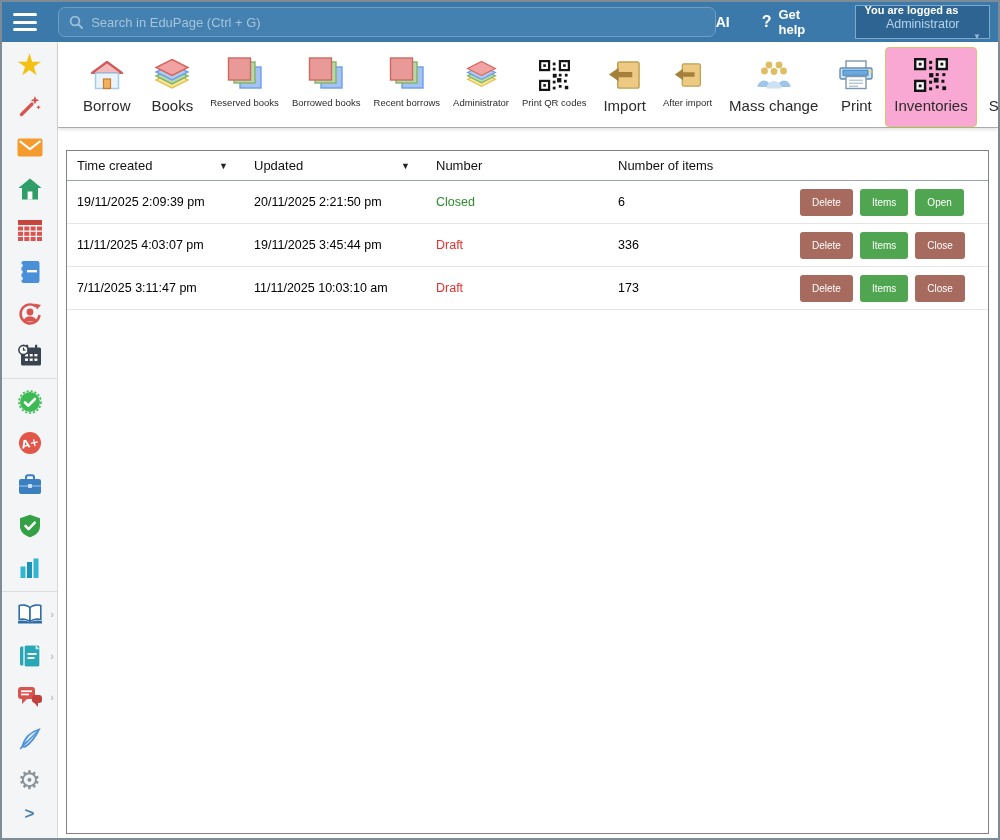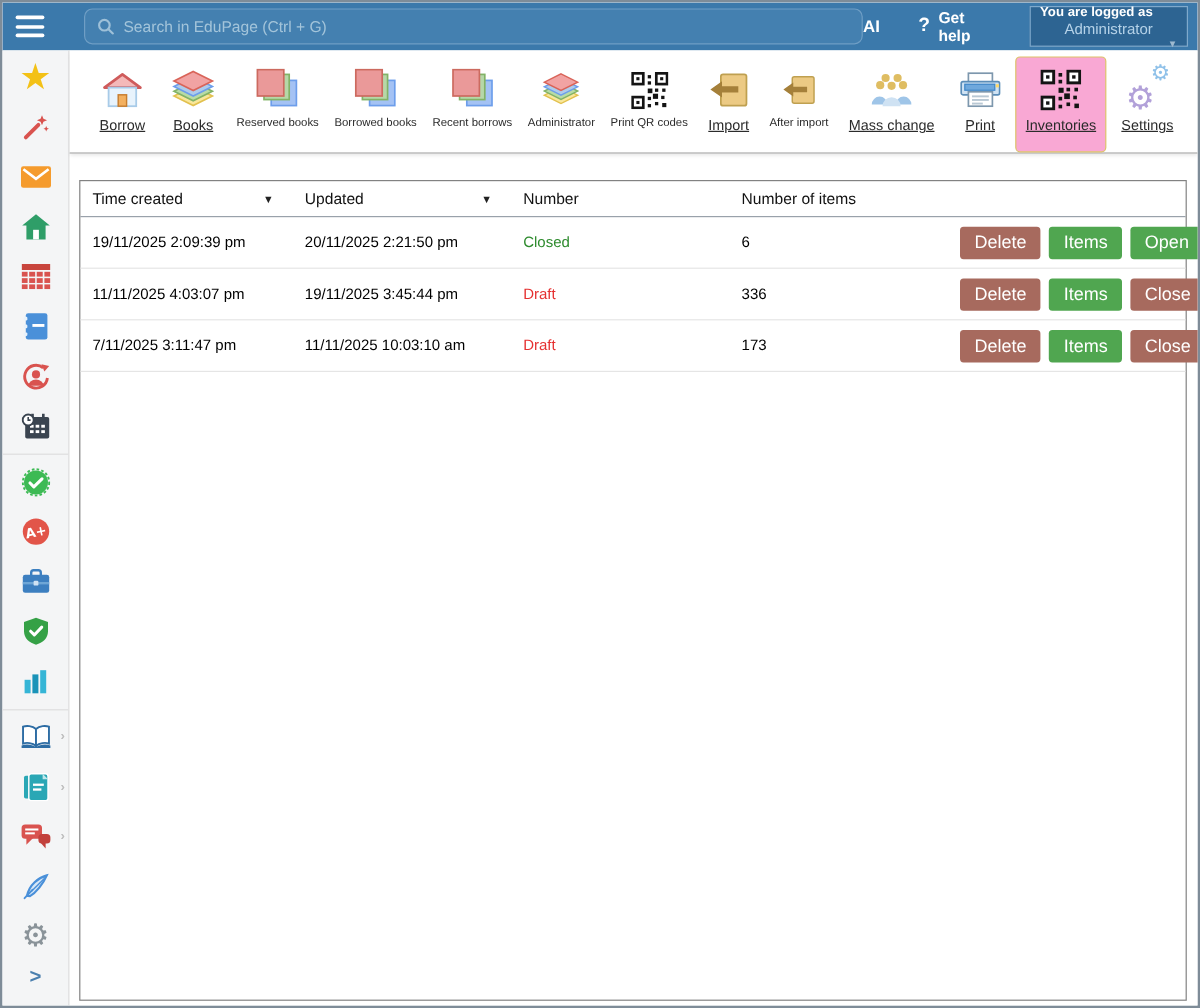--- a/index.html
+++ b/index.html
@@ -10,21 +10,21 @@
     display:flex; flex-direction:column; overflow:hidden;
   }
   
   .topbar {
     height:40px; flex:0 0 40px; background:#3b79ab; display:flex; align-items:center;
     padding:0 8px 0 10px;
   }
   .hamburger { width:28px; height:22px; display:flex; flex-direction:column; justify-content:space-between; cursor:pointer; padding:2px 1px; }
   .hamburger span { display:block; height:3px; background:#fff; border-radius:2px; }
   .searchbox {
-    margin-left:32px; width:705px; height:30px; background:#4480b0; border:1px solid #6f9ec5;
+    margin-left:20px; width:705px; height:30px; background:#4480b0; border:1px solid #6f9ec5;
     border-radius:7px; display:flex; align-items:center; padding:0 10px; gap:8px;
   }
   .searchbox .ph { color:#a3c4da; font-size:13px; }
   .top-right { margin-left:auto; display:flex; align-items:center; gap:32px; }
   .ai-label { color:#fff; font-weight:bold; font-size:14px; }
   .gethelp { display:flex; align-items:center; gap:7px; color:#fff; font-weight:bold; font-size:13px; cursor:pointer; }
   .gethelp .qmark { font-size:16px; font-weight:bold; }
   .logged {
     width:148px; height:34px; background:#2d6492; border:1px solid #7fa9cc;
     padding:2px 8px; cursor:pointer; display:flex; flex-direction:column; justify-content:center;
@@ -52,39 +52,39 @@
     flex:0 0 86px; background:#fff; border-bottom:1px solid #ababab;
     box-shadow:0 2px 3px rgba(0,0,0,0.10); display:flex; align-items:stretch;
     padding:5px 4px 0 16px; gap:3px; position:relative; z-index:2;
   }
   .titem {
     display:flex; flex-direction:column; align-items:center; justify-content:flex-start;
     padding:5px 8px 4px; border:1px solid transparent; border-radius:4px; cursor:pointer;
   }
   .titem .iconbox { height:44px; display:flex; align-items:center; justify-content:center; }
   .titem .tlabel { color:#2b2b2b; white-space:nowrap; }
-  .titem.large .tlabel { font-size:12px;text-decoration:underline; }
+  .titem.large .tlabel { font-size:15px; }
   .titem.small { padding:5px 4px 4px; }
   .titem.small .tlabel { font-size:9.5px; }
   .titem.selected { background:#f9a8d4; border-color:#ddc269; }
   .gearwrap { position:relative; width:34px; height:36px; }
   .gearwrap .g1 { position:absolute; left:-1px; bottom:-3px; font-size:27px; color:#b2a1d9; }
   .gearwrap .g2 { position:absolute; right:-2px; top:-4px; font-size:18px; color:#8fc1e9; }
   
   .content { flex:1; background:#fff; display:flex; flex-direction:column; min-height:0; }
   .tablebox { margin:22px 9px 4px 8px; flex:1; border:1px solid #828282; display:flex; flex-direction:column; min-height:0; }
   .trow { display:grid; grid-template-columns:165px 170px 170px 170px 1fr; align-items:center; padding-left:10px;gap:12px; }
   .thead { height:30px; flex:0 0 30px; border-bottom:1px solid #99a1aa; font-size:13px; color:#111; }
   .hcell { display:flex; align-items:center; }
   .hcell .sort { margin-left:auto; margin-right:14px; font-size:9px; color:#222; cursor:pointer; }
   .tdata { height:43px; flex:0 0 43px; border-bottom:1px solid #e5e5e5; font-size:12.5px; color:#000; }
   .actions { display:flex; gap:7px; align-items:center; }
   .btn {
     height:27px; padding:0 12px; border:none; border-radius:3px; color:#fff;
-    font-size:15px; font-family:"Liberation Sans", sans-serif; cursor:pointer;
+    font-size:10px; font-family:"Liberation Sans", sans-serif; cursor:pointer;
   }
   .btn-red { background:#a76a5e; }
   .btn-green { background:#50a650; }
 </style>
 </head>
 <body>
 
 <div class="window">
 
   <div class="topbar">

